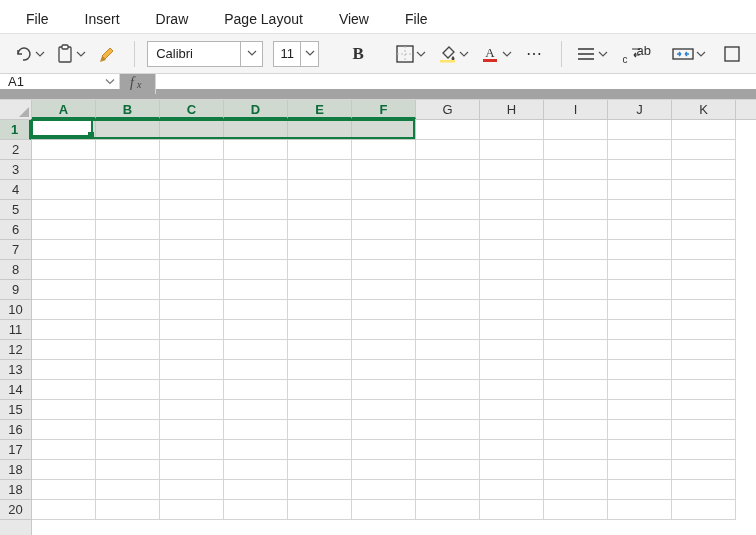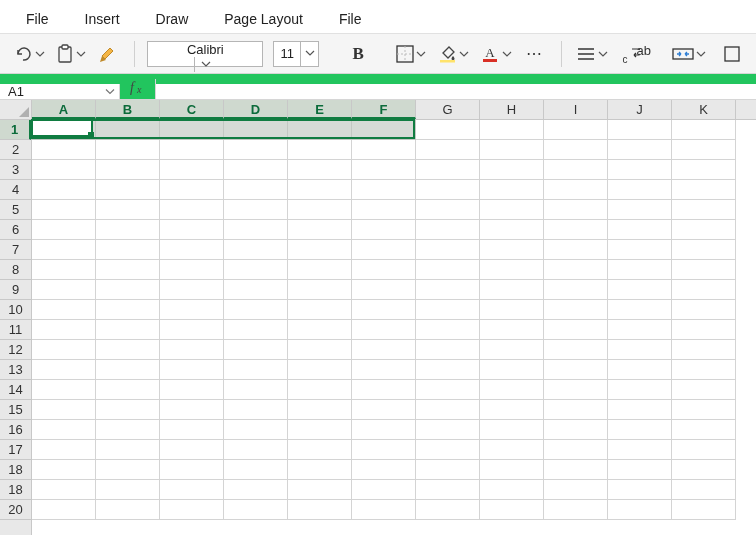--- a/index.html
+++ b/index.html
@@ -77,38 +77,38 @@
   }
   .fontbox, .sizebox {
     height: 26px;
     background: #fff;
     border: 1px solid #b5b5b5;
     display: flex;
     align-items: center;
     font-size: 13px;
     color: #222;
   }
-  .fontbox { width: 128px; flex-direction: column; }
+  .fontbox { width: 128px; }
   .fontbox .txt { flex: 1; padding: 0 8px; }
   .fontbox .ddbtn, .sizebox .ddbtn {
     width: 22px; height: 100%;
     border-left: 1px solid #b5b5b5;
     display: flex; align-items: center; justify-content: center;
     cursor: pointer;
   }
   .sizebox { width: 46px; margin-left: 4px; }
   .sizebox .txt { flex:1; text-align:left; padding:0 6px; }
 
   
   .fbar {
     height: 26px;
-    background: #22c55e;
+    background: #a3a3a3;
     border-bottom: 1px solid #d6d6d6;
     display: flex;
-    align-items: flex-end;
+    align-items: flex-start;
   }
   .namebox {
     width: 120px;
     border-right: 1px solid #d6d6d6;
     display: flex; align-items: center;
     position: relative;
   }
   .namebox input {
     border: none; outline: none;
     width: 100%; height: 100%;
@@ -232,20 +232,21 @@
   }
 </style>
 </head>
 <body>
 
 <div class="tabs">
   <div class="tab">File</div>
   <div class="tab">Insert</div>
   <div class="tab">Draw</div>
   <div class="tab">Page Layout</div>
+  <div class="tab">View</div>
   <div class="tab">File</div>
 </div>
 
 <div class="ribbon">
 
   <span class="rbtn dd">
     <span>
       <svg width="20" height="18" viewBox="0 0 20 18">
           <path d="M5 9 A6 6 0 1 1 10 15" fill="none" stroke="#444" stroke-width="1.5"></path>
           <path d="M5 5 L5 9 L9 9" fill="none" stroke="#444" stroke-width="1.5"></path>

